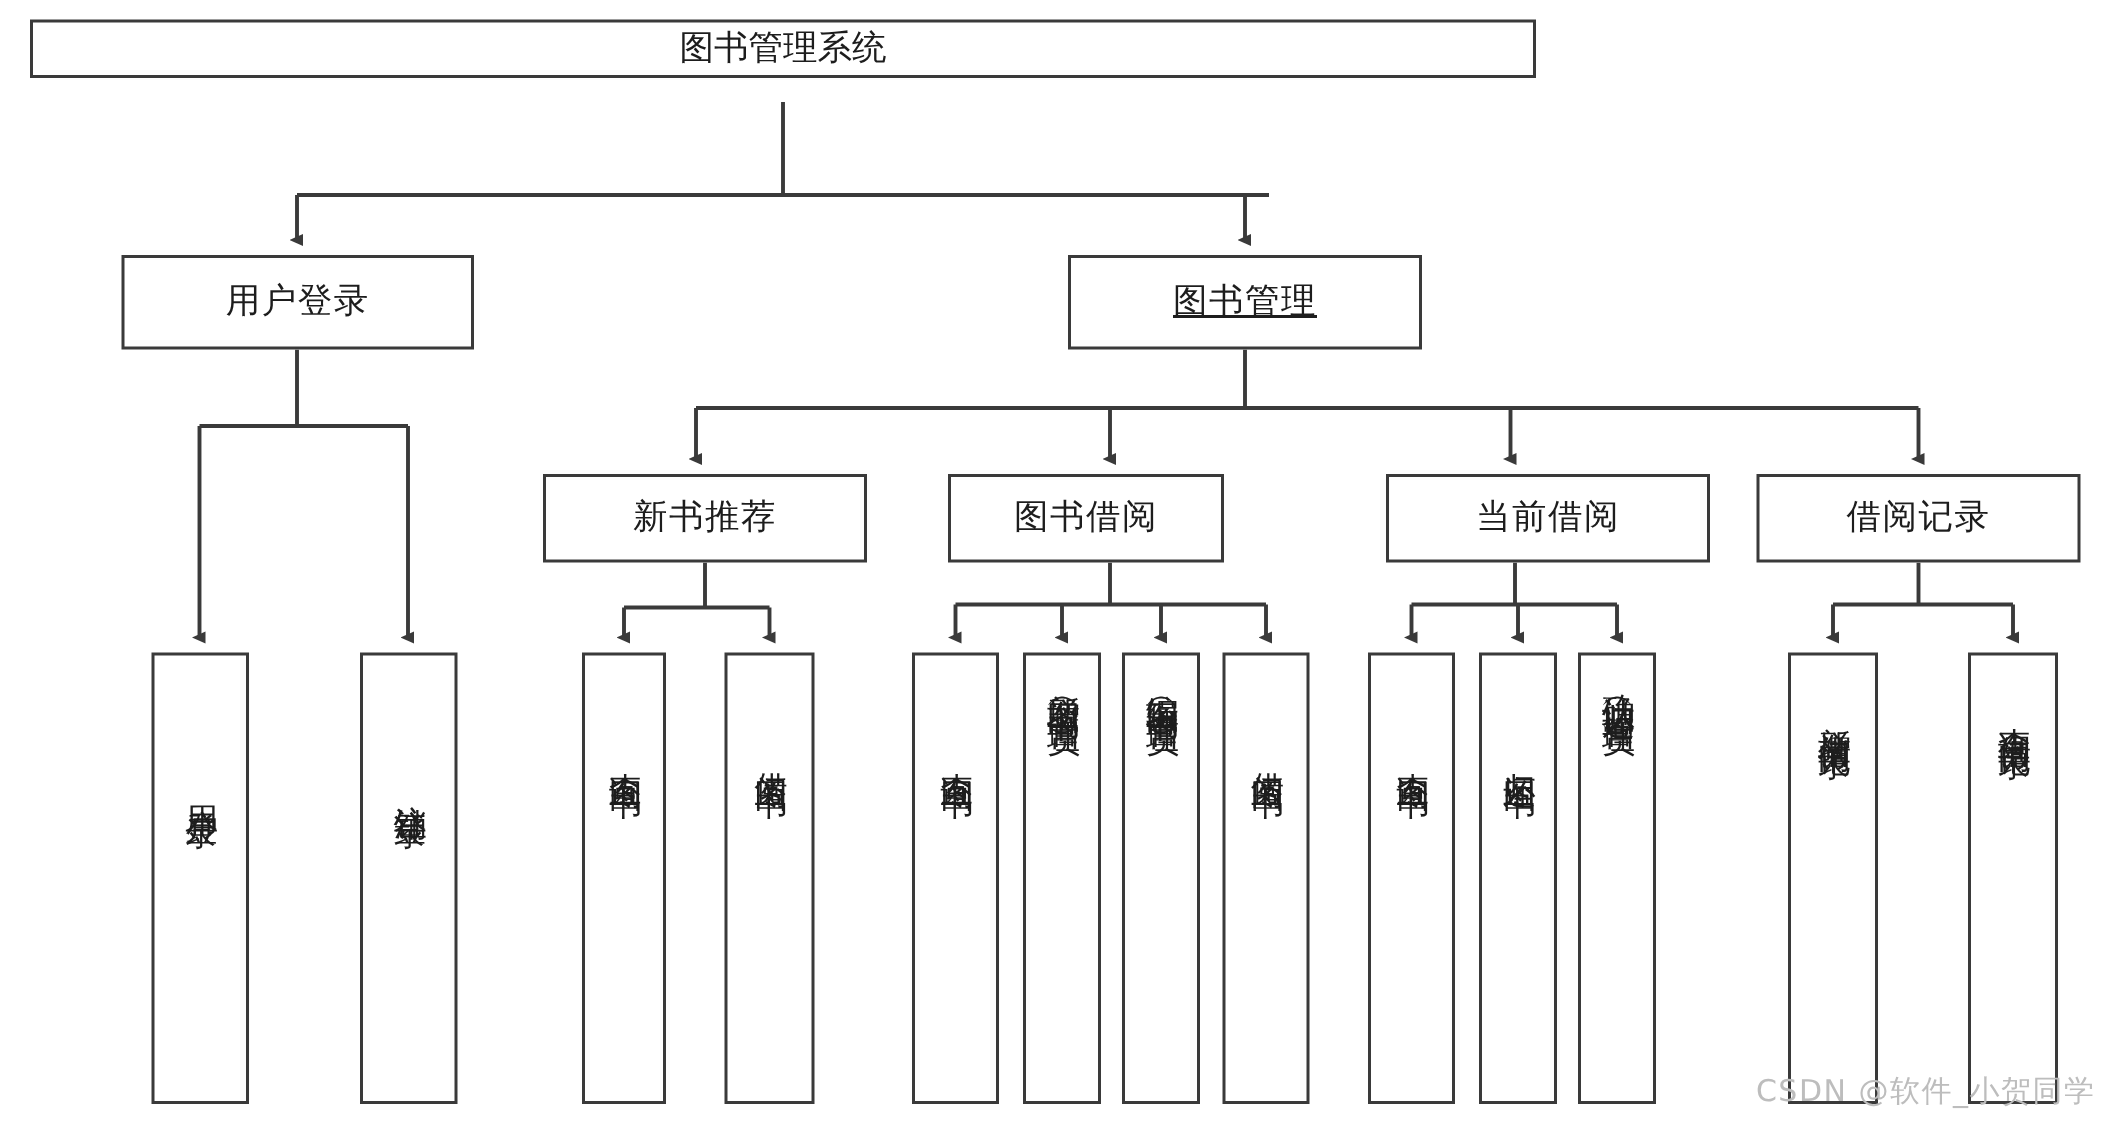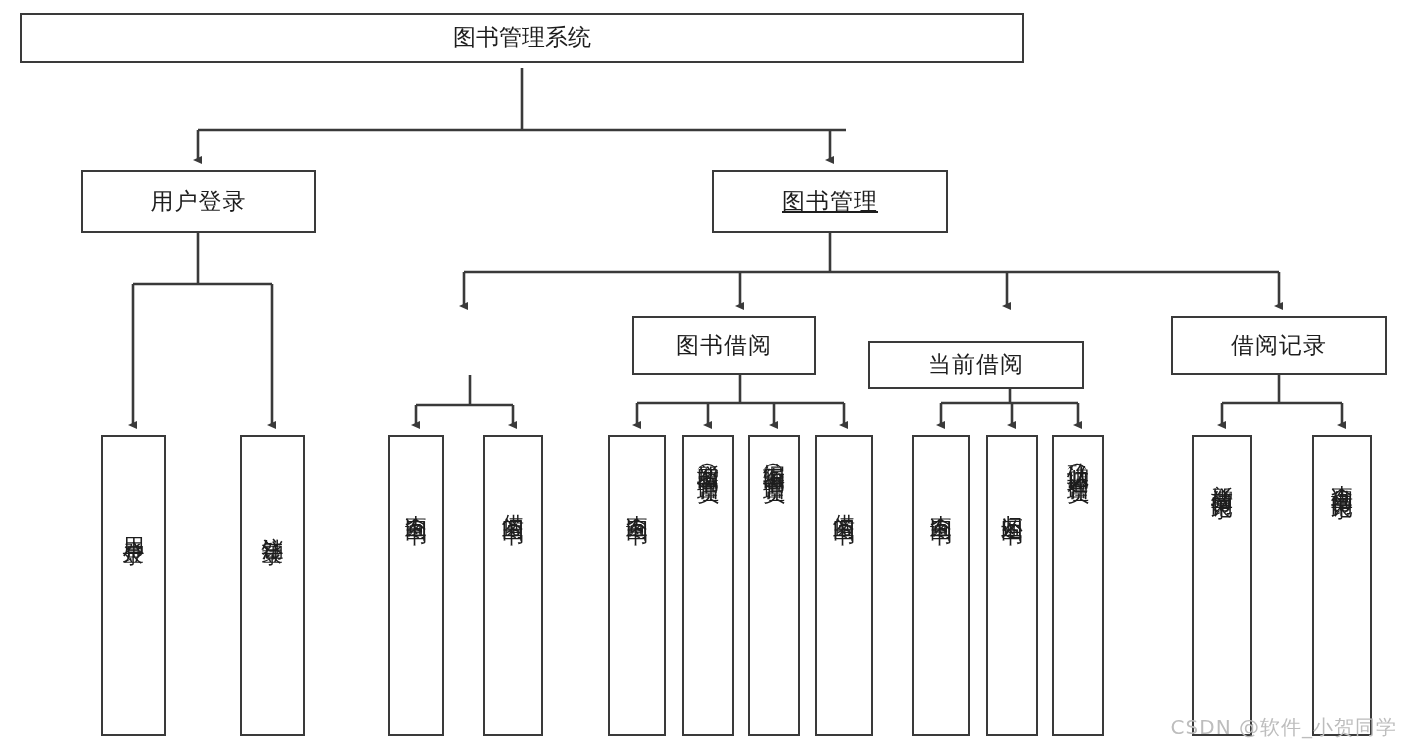--- a/index.html
+++ b/index.html
@@ -128,35 +128,38 @@
       <path d="M1012,403 L1012,425" marker-end="url(#arrow)"></path>
       <path d="M1078,403 L1078,425" marker-end="url(#arrow)"></path>
 
       <path d="M1279,375 L1279,403"></path>
       <path d="M1222,403 L1342,403"></path>
       <path d="M1222,403 L1222,425" marker-end="url(#arrow)"></path>
       <path d="M1342,403 L1342,425" marker-end="url(#arrow)"></path>
     </g>
   </svg>
 
-  <div class="node node-root" style="left:20px; top:13px; width:1004px; height:50px;">
+  <div class="node node-root" style="left:20px; top:13px; width:1004px; height:39px;">
     <span>图书管理系统</span>
   </div>
 
   <div class="node node-h" style="left:81px; top:170px; width:235px; height:63px;">
     <span>用户登录</span>
   </div>
   <div class="node node-h" style="left:712px; top:170px; width:236px; height:63px;text-decoration:underline;">
     <span>图书管理</span>
   </div>
 
+  <div class="node node-h" style="left:362px; top:316px; width:216px; height:59px;">
+    <span>新书推荐</span>
+  </div>
   <div class="node node-h" style="left:632px; top:316px; width:184px; height:59px;">
     <span>图书借阅</span>
   </div>
-  <div class="node node-h" style="left:868px; top:316px; width:216px; height:48px;margin-top:25px;">
+  <div class="node node-h" style="left:924px; top:316px; width:216px; height:59px;">
     <span>当前借阅</span>
   </div>
   <div class="node node-h" style="left:1171px; top:316px; width:216px; height:59px;text-align:center;">
     <span>借阅记录</span>
   </div>
 
   <div class="node node-leaf leaf-mid" style="left:101px; top:435px; width:65px; height:301px;">
     <span class="vtext">用户登录</span>
   </div>
   <div class="node node-leaf leaf-mid" style="left:240px; top:435px; width:65px; height:301px;">

